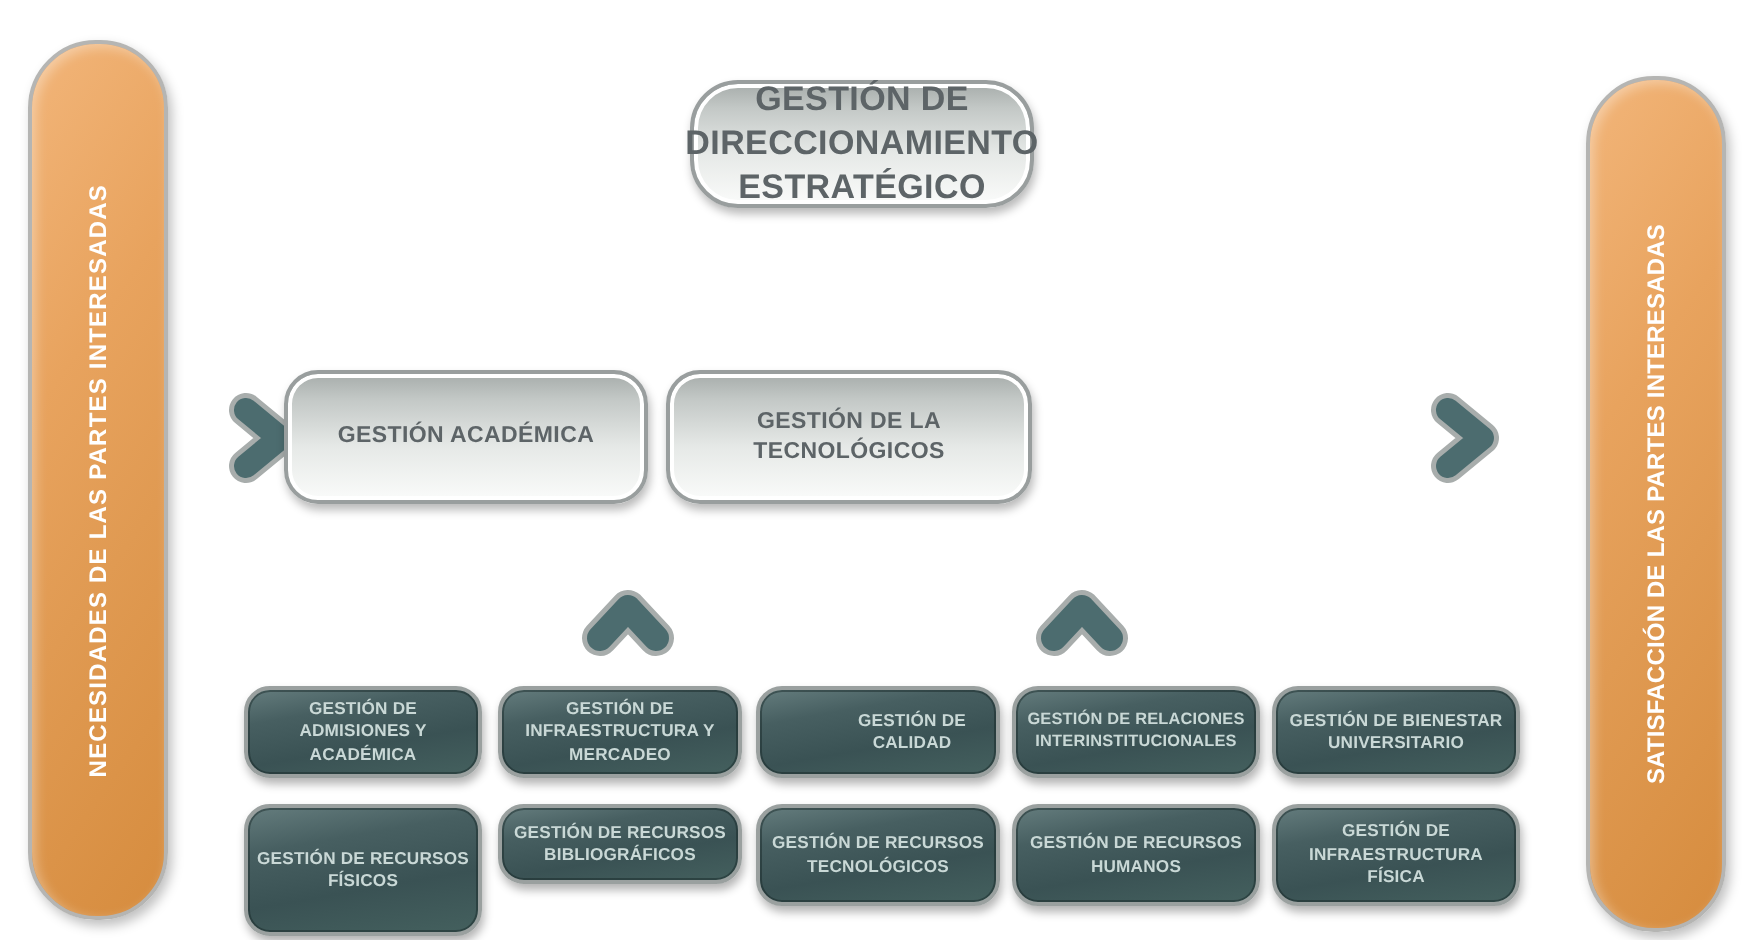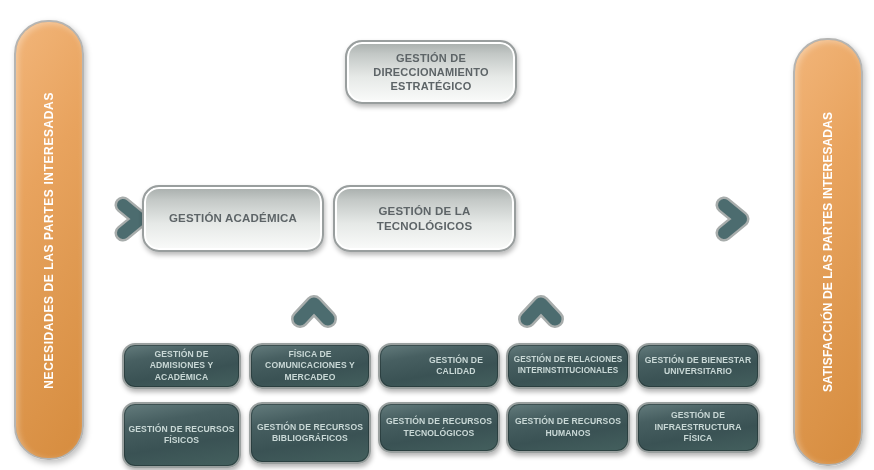--- a/index.html
+++ b/index.html
@@ -49,21 +49,21 @@
 <div class="canvas">
 
   <div class="pill" style="left:14px;top:20px;height:436px;">
     <span class="pill-label">NECESIDADES DE LAS PARTES INTERESADAS</span>
   </div>
 
   <div class="pill" style="left:793px;top:38px;height:424px;">
     <span class="pill-label" style="letter-spacing:0.1px;">SATISFACCIÓN DE LAS PARTES INTERESADAS</span>
   </div>
 
-  <div class="gbox" style="left:345px;top:40px;width:172px;height:64px;font-size:11px;">
+  <div class="gbox" style="left:345px;top:40px;width:172px;height:64px;font-size:17px;border-radius:24px;">
     <span>GESTIÓN DE DIRECCIONAMIENTO ESTRATÉGICO</span>
   </div>
 
   <div class="chev" style="left:111px;top:196px;">
     <svg width="42" height="46" viewBox="0 0 42 46">
       <polyline points="12,9 29,23 12,37" fill="none" stroke="#a8adac" stroke-width="17" stroke-linecap="round" stroke-linejoin="round"></polyline>
       <polyline points="12,9 29,23 12,37" fill="none" stroke="#4c6c6f" stroke-width="12" stroke-linecap="round" stroke-linejoin="round"></polyline>
     </svg>
   </div>
 
@@ -91,36 +91,36 @@
     <svg width="52" height="38" viewBox="0 0 52 38">
       <polyline points="12,26 26,11 40,26" fill="none" stroke="#a8adac" stroke-width="18" stroke-linecap="round" stroke-linejoin="round"></polyline>
       <polyline points="12,26 26,11 40,26" fill="none" stroke="#4c6c6f" stroke-width="13" stroke-linecap="round" stroke-linejoin="round"></polyline>
     </svg>
   </div>
 
   <div class="tbox" style="left:122px;top:343px;width:119px;height:46px;">
     <span>GESTIÓN DE ADMISIONES Y ACADÉMICA</span>
   </div>
   <div class="tbox" style="left:249px;top:343px;width:122px;height:46px;">
-    <span>FÍSICA DE COMUNICACIONES Y MERCADEO</span>
+    <span>GESTIÓN DE INFRAESTRUCTURA Y MERCADEO</span>
   </div>
   <div class="tbox" style="left:378px;top:343px;width:122px;height:46px;padding-left:38px;">
     <span>GESTIÓN DE CALIDAD</span>
   </div>
   <div class="tbox" style="left:506px;top:343px;width:124px;height:46px;font-size:8.2px;">
     <span>GESTIÓN DE RELACIONES INTERINSTITUCIONALES</span>
   </div>
   <div class="tbox" style="left:636px;top:343px;width:124px;height:46px;">
     <span>GESTIÓN DE BIENESTAR UNIVERSITARIO</span>
   </div>
 
   <div class="tbox" style="left:122px;top:402px;width:119px;height:66px;">
     <span>GESTIÓN DE RECURSOS FÍSICOS</span>
   </div>
-  <div class="tbox" style="left:249px;top:402px;width:122px;height:62px;">
+  <div class="tbox" style="left:249px;top:402px;width:122px;height:40px;">
     <span>GESTIÓN DE RECURSOS BIBLIOGRÁFICOS</span>
   </div>
   <div class="tbox" style="left:378px;top:402px;width:122px;height:51px;">
     <span>GESTIÓN DE RECURSOS TECNOLÓGICOS</span>
   </div>
   <div class="tbox" style="left:506px;top:402px;width:124px;height:51px;">
     <span>GESTIÓN DE RECURSOS HUMANOS</span>
   </div>
   <div class="tbox" style="left:636px;top:402px;width:124px;height:51px;">
     <span>GESTIÓN DE INFRAESTRUCTURA FÍSICA</span>

